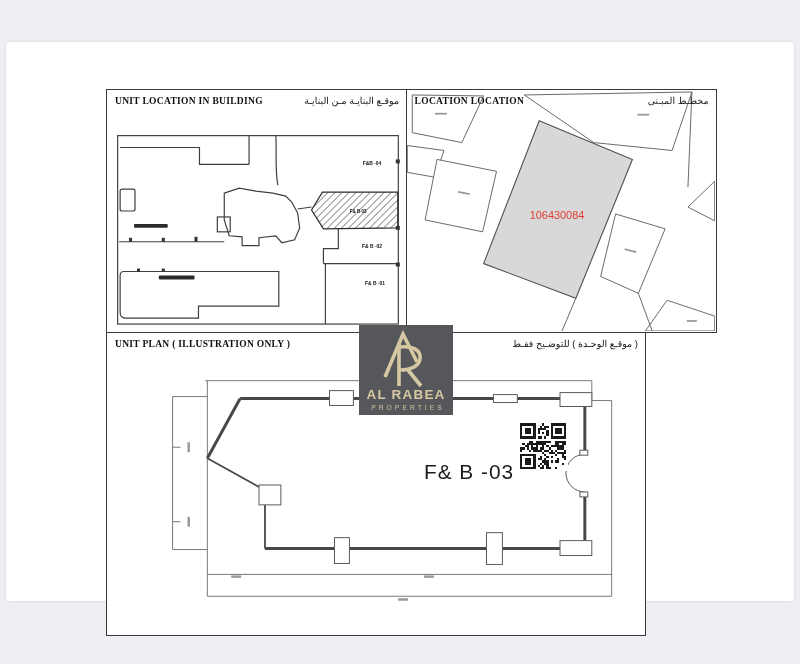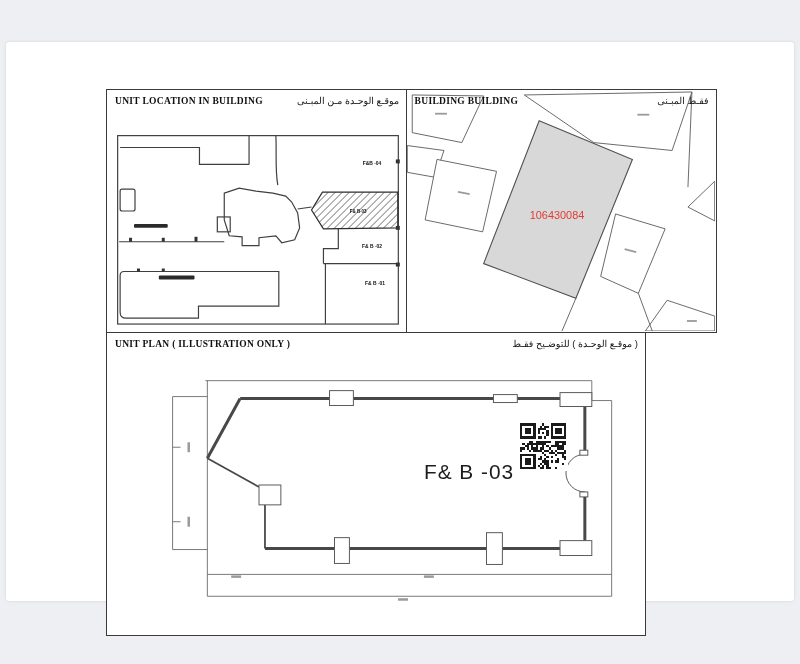--- a/index.html
+++ b/index.html
@@ -18,21 +18,21 @@
   text{font-family:"Liberation Sans",sans-serif;}
 </style>
 </head>
 <body>
 
 <div class="stage">
   <div class="paper">
 
     <div class="panel panel-unit-location">
       <div class="hdr-en">UNIT LOCATION IN BUILDING</div>
-      <div class="hdr-ar" dir="rtl">موقـع الوحـدة مـن المبـنى</div>
+      <div class="hdr-ar" dir="rtl">موقـع البنايـة مـن البنايـة</div>
       <svg width="298" height="241" viewBox="0 0 300 243">
         <defs>
           <pattern id="hatch" patternUnits="userSpaceOnUse" width="5" height="5" patternTransform="rotate(45)">
             <line x1="0" y1="0" x2="0" y2="5" stroke="#2f2f30" stroke-width="1.1"></line>
           </pattern>
         </defs>
         <g fill="none" stroke="#3f3f41" stroke-width="1.2">
 
           <rect x="10.5" y="46" width="283" height="190"></rect>
 
@@ -78,22 +78,22 @@
         <g fill="#101010" font-size="5" font-weight="bold" text-anchor="middle">
           <text x="267" y="76">F&amp;B -04</text>
           <text x="253" y="124" font-size="4.5">F&amp; B-03</text>
           <text x="267" y="159">F&amp; B -02</text>
           <text x="270" y="197">F&amp; B -01</text>
         </g>
       </svg>
     </div>
 
     <div class="panel panel-building-location">
-      <div class="hdr-en">BUILDING BUILDING</div>
-      <div class="hdr-ar" dir="rtl">فقـط المبـنى</div>
+      <div class="hdr-en">LOCATION LOCATION</div>
+      <div class="hdr-ar" dir="rtl">مخطـط المبـنى</div>
       <svg width="308" height="241" viewBox="0 0 310 243">
         <g fill="#ffffff" stroke="#59595b" stroke-width="0.9">
           <polygon points="5,5 77,6 55,53 5,43"></polygon>
           <polygon points="0,56 37,61 28,88 0,83"></polygon>
           <polygon points="30,70 90,82 76,143 18,131"></polygon>
           <polygon points="118,5 287,2 267,61 188,53"></polygon>
           <polygon points="210,125 260,140 233,205 195,188"></polygon>
           <polygon points="240,243 262,212 310,228 310,243"></polygon>
           <polygon points="310,92 283,118 310,132"></polygon>
         </g>
@@ -293,15 +293,27 @@
             <rect x="445.6666666666667" y="91" width="15.333333333333336" height="15.333333333333336" fill="#1a1a1a"></rect>
             <rect x="447.8571428571429" y="93.19047619047619" width="10.952380952380953" height="10.952380952380953" fill="#ffffff"></rect>
             <rect x="450.04761904761904" y="95.38095238095238" width="6.571428571428572" height="6.571428571428572" fill="#1a1a1a"></rect>
             <rect x="415" y="121.66666666666667" width="15.333333333333336" height="15.333333333333336" fill="#1a1a1a"></rect>
             <rect x="417.1904761904762" y="123.85714285714286" width="10.952380952380953" height="10.952380952380953" fill="#ffffff"></rect>
             <rect x="419.3809523809524" y="126.04761904761905" width="6.571428571428572" height="6.571428571428572" fill="#1a1a1a"></rect>
           </g>
       </svg>
     </div>
 
+    <div class="logo">
+      <svg width="94" height="90" viewBox="0 0 94 90">
+        <g fill="none" stroke="#d5c8a2" stroke-width="3.6">
+          <path d="M 26 52 L 44 9 L 58 37"></path>
+          <path d="M 40 18 L 40 61"></path>
+          <path d="M 40 22 C 58 20 62 28 61 34 C 60 41 52 45 41 45"></path>
+          <path d="M 49 45 L 62 61"></path>
+        </g>
+        <text x="47" y="74" text-anchor="middle" font-size="13.5" letter-spacing="1.2" font-weight="bold" fill="#d5c8a2">AL RABEA</text>
+        <text x="49" y="85" text-anchor="middle" font-size="6.8" letter-spacing="3" fill="#cfc29c">PROPERTIES</text>
+      </svg>
+    </div>
 
   </div>
 </div>
 
 </body></html>

